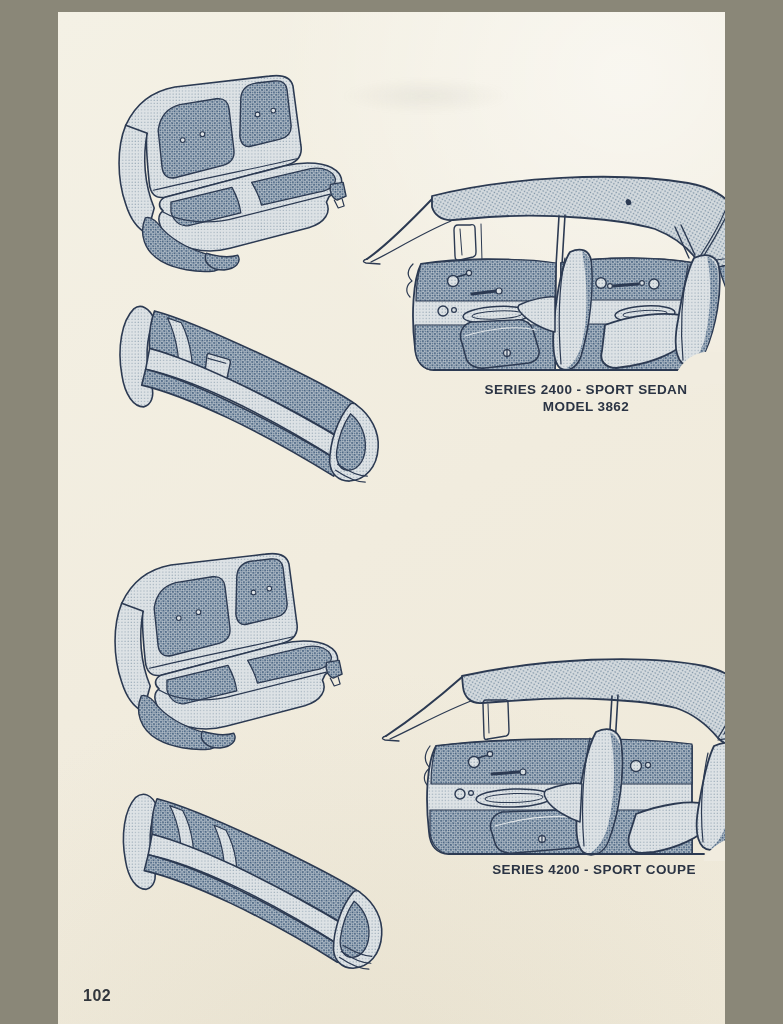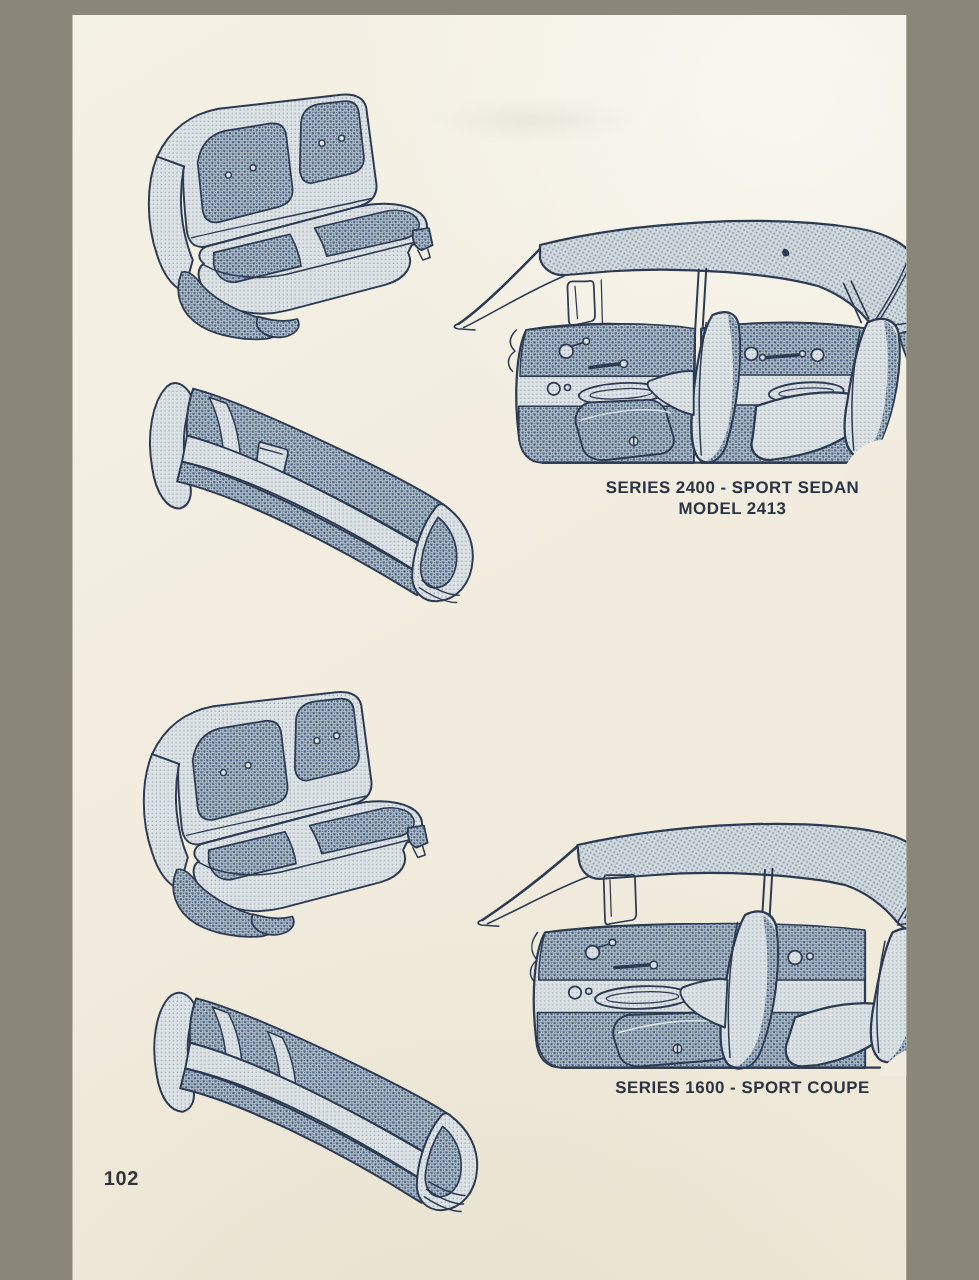--- a/index.html
+++ b/index.html
@@ -20,21 +20,21 @@
     position:absolute;
     text-align:center;
     font-weight:bold;
     font-size:13.5px;
     line-height:17px;
     letter-spacing:.4px;
     color:#2b3444;
   }
   .pagenum{
     position:absolute;
-    left:25px;top:923px;
+    left:25px;top:975px;
     font-weight:bold;
     font-size:16px;
     color:#31363d;
     letter-spacing:.5px;
   }
   .ghost{
     position:absolute;left:248px;top:58px;width:240px;height:52px;
     background:radial-gradient(50% 50% at 50% 50%, rgba(140,140,130,.10), rgba(140,140,130,0) 70%);
     filter:blur(2px);
   }
@@ -246,21 +246,21 @@
   </div>
 
   <div class="fig" style="left:300px;top:152px;width:470px;height:220px;">
     <svg viewBox="0 0 470 220">
         <use href="#sym-sedan-cut"></use>
       </svg>
   </div>
 
   <div class="caption" style="left:376px;top:369px;width:304px;">
     <div>SERIES 2400 - SPORT SEDAN</div>
-    <div>MODEL 2413</div>
+    <div>MODEL 3862</div>
   </div>
 
   <div class="fig" style="left:44px;top:540px;width:246px;height:205px;">
     <svg viewBox="0 0 250 208">
         <use href="#sym-front-seat"></use>
       </svg>
   </div>
 
   <div class="fig" style="left:57px;top:766px;width:292px;height:202px;">
     <svg viewBox="0 0 295 205">
@@ -268,18 +268,18 @@
       </svg>
   </div>
 
   <div class="fig" style="left:316px;top:634px;width:460px;height:215px;">
     <svg viewBox="0 0 460 215">
         <use href="#sym-coupe-cut"></use>
       </svg>
   </div>
 
   <div class="caption" style="left:384px;top:849px;width:304px;">
-    <div>SERIES 1600 - SPORT COUPE</div>
+    <div>SERIES 4200 - SPORT COUPE</div>
   </div>
 
   <div class="pagenum">102</div>
 
 </div>
 
 </body></html>

